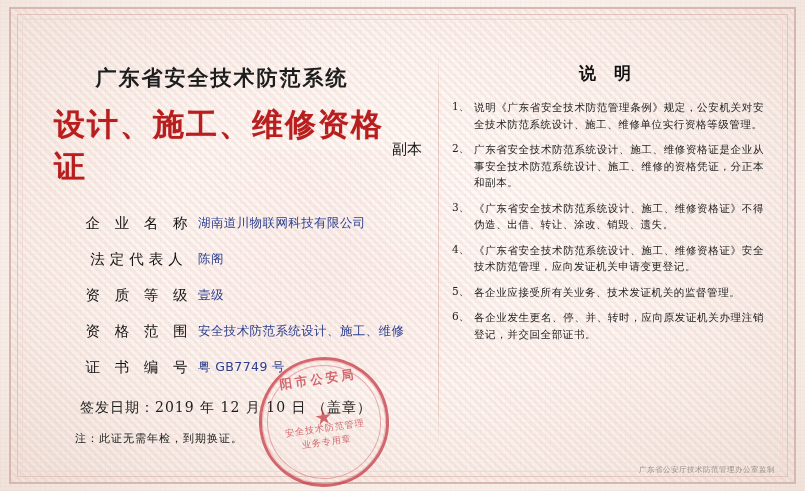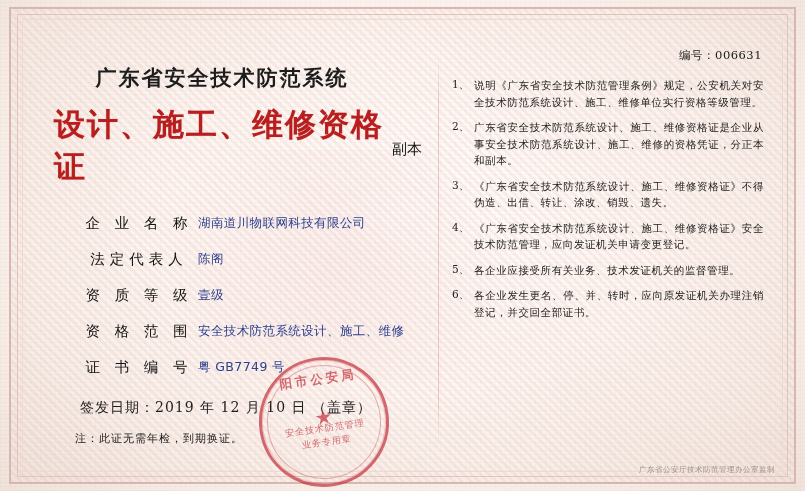--- a/index.html
+++ b/index.html
@@ -202,21 +202,21 @@
 
       <div class="issue-line">签发日期：2019 年 12 月 10 日 （盖章）</div>
       <div class="note-line">注：此证无需年检，到期换证。</div>
     </div>
 
     <div class="fu-ben">副本</div>
 
     <div class="divider"></div>
 
     <div class="right">
-      <div class="cert-no">编号：006631</div>
+      <div class="explain-title">说 明</div>
 
       <div class="explain-list">
         <div class="ex-item">
           <span class="ex-num">1、</span>
           <span class="ex-text">说明《广东省安全技术防范管理条例》规定，公安机关对安全技术防范系统设计、施工、维修单位实行资格等级管理。</span>
         </div>
         <div class="ex-item">
           <span class="ex-num">2、</span>
           <span class="ex-text">广东省安全技术防范系统设计、施工、维修资格证是企业从事安全技术防范系统设计、施工、维修的资格凭证，分正本和副本。</span>
         </div>

